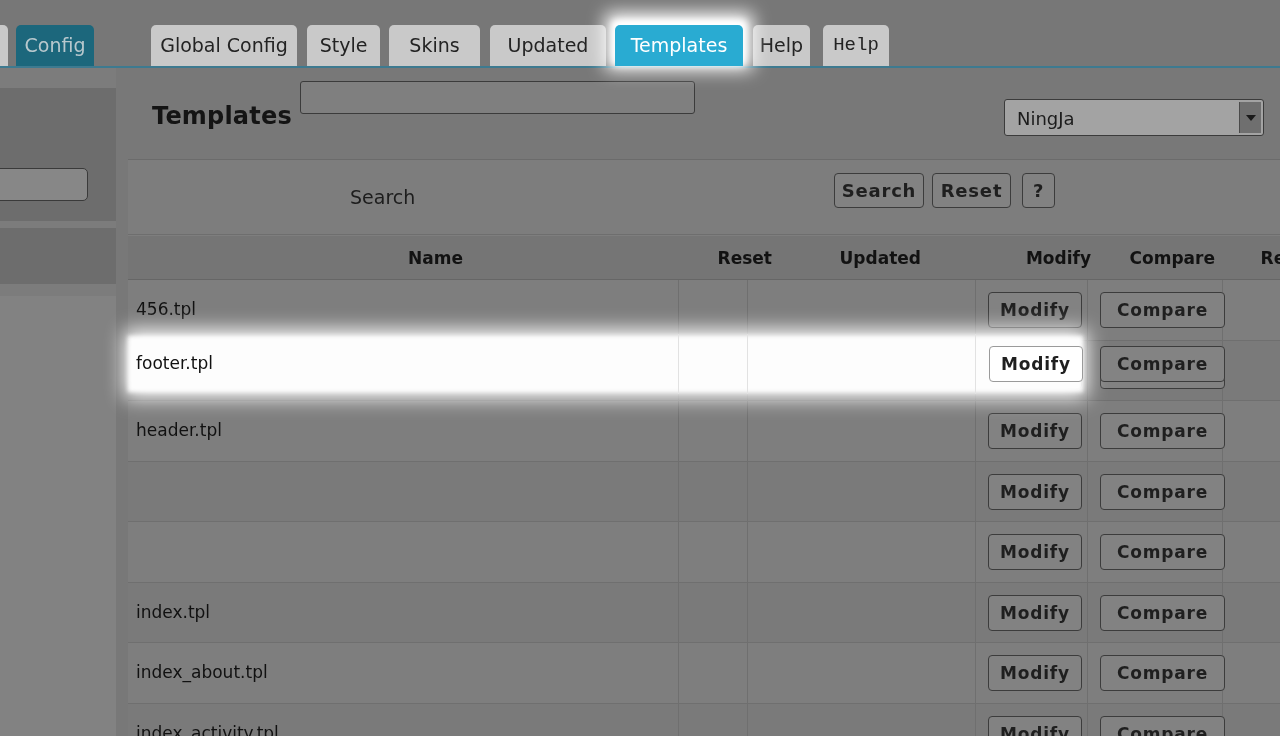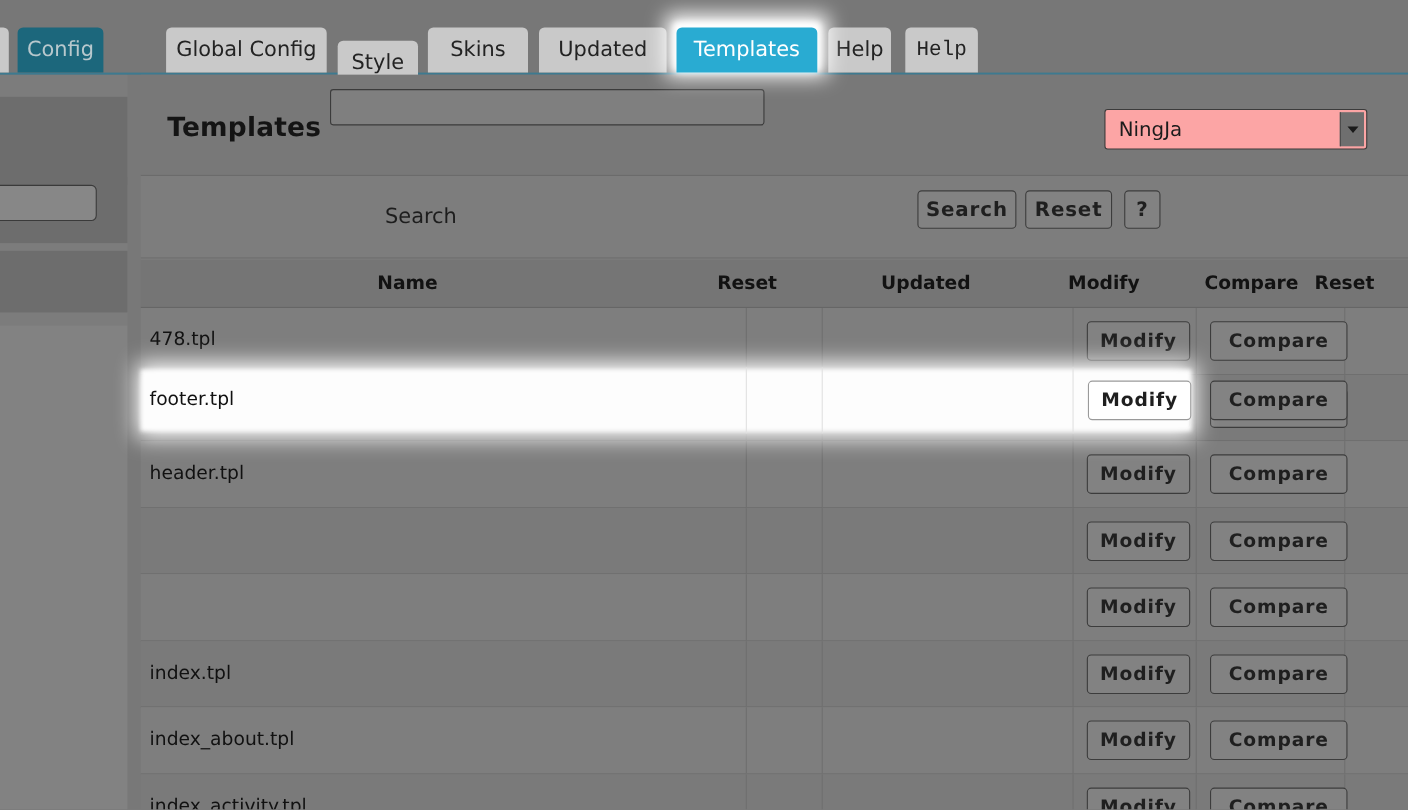--- a/index.html
+++ b/index.html
@@ -136,22 +136,22 @@
     position: absolute;
     left: 24px; top: 34px;
     font-size: 24px;
     font-weight: bold;
     color: #141414;
     letter-spacing: 0.2px;
   }
   .skin-select {
     position: absolute;
     left: 876px; top: 31px;
-    width: 239px; height: 37px;
-    background: #fca5a5;
+    width: 260px; height: 37px;
+    background: #a3a3a3;
     border: 1px solid #3b3b3b;
     border-radius: 3px;
     cursor: pointer;
   }
   .skin-select-label {
     position: absolute;
     left: 12px; top: 8px;
     font-size: 18px;
     color: #1c1c1c;
   }
@@ -228,21 +228,21 @@
     background: #757575;
     border-bottom: 1px solid #666666;
   }
   .th {
     position: absolute;
     top: 12px;
     font-size: 17px;
     font-weight: bold;
     color: #121212;
     white-space: nowrap;
-    text-align: left;
+    text-align: right;
   }
   .row {
     position: relative;
     height: 60.5px;
     border-bottom: 1px solid #6f6f6f;
     background: #7e7e7e;
   }
   .row.alt { background: #7a7a7a; }
   .cell-name {
     position: absolute;
@@ -348,21 +348,21 @@
 </head>
 <body>
 
 <div id="screen">
 
   <div class="tabbar">
     <div class="tab stub" style="left:-26px; width:34px;"></div>
     <div id="tabs-host">
         <div class="tab skins" style="left: 16px; width: 78px;">Config</div>
         <div class="tab" style="left: 151px; width: 146px;">Global Config</div>
-        <div class="tab" style="left: 307px; width: 73px; margin-top: 12px;">Style</div>
+        <div class="tab" style="left: 307px; width: 73px;">Style</div>
         <div class="tab" style="left: 389px; width: 91px;">Skins</div>
         <div class="tab" style="left: 490px; width: 116px;">Updated</div>
         <div class="tab active" style="left: 615px; width: 128px;">Templates</div>
         <div class="tab" style="left: 753px; width: 57px;">Help</div>
         <div class="tab" style="left: 823px; width: 66px; font-family: Liberation Mono, monospace;">Help</div>
       </div>
   </div>
   <div class="tab-glow"></div>
   <div class="tab-glow-core"></div>
   <div class="tab active" style="left:615px; top:25px; width:128px; z-index:6;">Templates</div>
@@ -397,21 +397,21 @@
             <div class="th" style="left: 215px; width: 120px;">Name</div>
             <div class="th" style="left: 524px; width: 120px;">Reset</div>
             <div class="th" style="left: 673px; width: 120px;">Updated</div>
             <div class="th" style="left: 843px; width: 120px;">Modify</div>
             <div class="th" style="left: 967px; width: 120px;">Compare</div>
             <div class="th" style="left: 1067px; width: 120px;">Reset</div>
           </div>
       </div>
       <div id="rows-host">
           <div class="row">
-            <span class="cell-name">478.tpl</span>
+            <span class="cell-name">456.tpl</span>
             <span class="vline" style="left: 550px;"></span>
             <span class="vline" style="left: 619px;"></span>
             <span class="vline" style="left: 847px;"></span>
             <span class="vline" style="left: 959px;"></span>
             <span class="vline" style="left: 1094px;"></span>
             <button class="rowbtn rowbtn-modify">Modify</button>
             <button class="rowbtn rowbtn-compare">Compare</button>
           </div>
           <div class="row alt">
             <span class="cell-name">footer.tpl</span>

